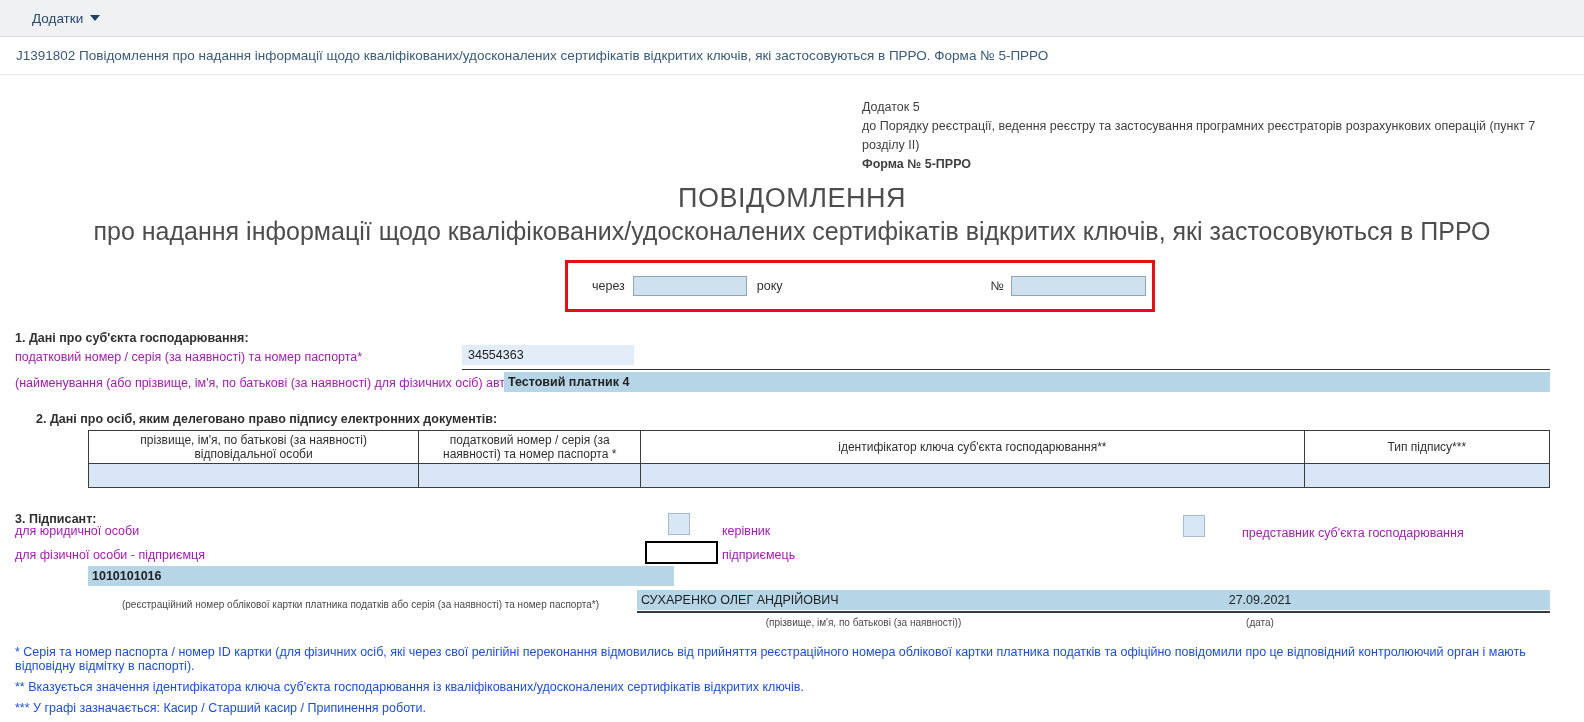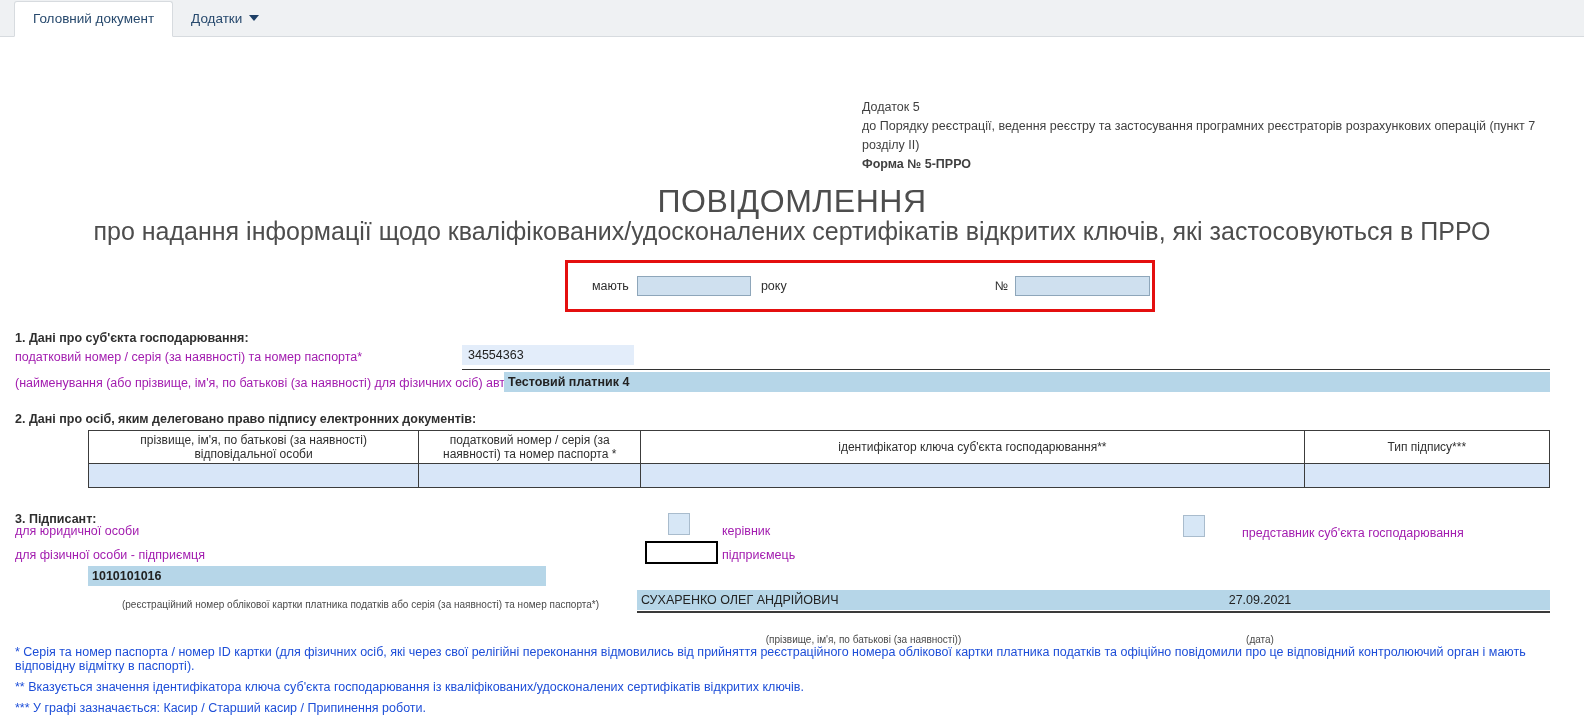--- a/index.html
+++ b/index.html
@@ -20,21 +20,21 @@
   .docline { position:absolute; left:0; top:38px; width:1584px; padding:10px 16px 11px;
              font-size:13.5px; color:#3a5a7a; border-bottom:1px solid #e7eaed; background:#fff; }
 
   
   .annex { position:absolute; left:862px; top:98px; width:700px;
            font-size:12.5px; color:#3f3f3f; line-height:19px; }
   .annex .b3 { font-weight:bold; }
 
   
   .title1 { position:absolute; left:0; top:183px; width:1584px; text-align:center;
-            font-size:32px; color:#4d4d4d; letter-spacing:0.5px; }
+            font-size:27px; color:#4d4d4d; letter-spacing:0.5px; }
   .title2 { position:absolute; left:0; top:217px; width:1584px; text-align:center;
             font-size:25px; color:#4d4d4d; }
 
   
   .redbox { position:absolute; left:565px; top:260px; width:590px; height:52px;
             border:3px solid #e40f0f; display:flex; align-items:center; padding-left:24px; }
   .lbl { font-size:12.5px; color:#2f2f2f; }
   .inp-sm { height:20px; background:#cfe0ef; border:1px solid #8ea6ba; }
   .date-inp { width:114px; margin-left:8px; }
   .rocu { margin-left:10px; }
@@ -61,77 +61,77 @@
   .tbl th { height:24px; font-size:12px; color:#2f2f2f; text-align:center;
             vertical-align:middle; padding:2px 10px; background:#fff; }
   .tbl td { height:24px; background:#d8e6f8; }
   .c1 { width:22.6%; } .c2 { width:15.2%; } .c3 { width:45.4%; } .c4 { width:16.8%; }
 
   
   .checkbox { position:absolute; width:22px; height:22px;
               background:#d7e7f6; border:1px solid #a9bccd; }
   .focus-input { position:absolute; left:645px; top:541px; width:73px; height:23px;
                  background:#fff; border:2px solid #000; }
-  .signer-id { position:absolute; left:88px; top:566px; width:458px; }
+  .signer-id { position:absolute; left:88px; top:566px; width:586px; }
   .cap { font-size:10px; color:#4a4a4a; text-align:center; }
   .id-cap { position:absolute; left:88px; top:599px; width:545px; }
 
   .sig-wrap { position:absolute; left:637px; right:34px; top:590px; }
   .sig-strip { display:flex; }
   .sig-name { width:453px;text-align:center; }
   .sig-date { width:340px; justify-content:center; padding-left:0; }
   .sig-fill { flex:1; }
   .sig-underline { border-top:2px solid #3a3a3a; margin-top:1px; }
-  .sig-caps { display:flex; margin-top:21px; }
+  .sig-caps { display:flex; margin-top:4px; }
   .sig-caps .cap-name { width:453px; }
   .sig-caps .cap-date { width:340px; }
 
   
   .footnotes { position:absolute; left:15px; top:645px; width:1560px;
                font-size:12.5px; color:#1d4ed8; }
   .footnotes div { margin-bottom:7px; }
 </style>
 </head>
 <body>
 
 <div class="page">
 
   <div class="tabbar">
-    <div class="tab active">Головний документ</div>
     <div class="tab">
       <span>Додатки</span><span class="caret"></span>
     </div>
   </div>
 
+  <div class="docline">J1391802 Повідомлення про надання інформації щодо кваліфікованих/удосконалених сертифікатів відкритих ключів, які застосовуються в ПРРО. Форма № 5-ПРРО</div>
 
   <div class="annex">
     <div>Додаток 5</div>
     <div>до Порядку реєстрації, ведення реєстру та застосування програмних реєстраторів розрахункових операцій (пункт 7 розділу ІІ)</div>
     <div class="b3">Форма № 5-ПРРО</div>
   </div>
 
   <div class="title1">ПОВІДОМЛЕННЯ</div>
   <div class="title2">про надання інформації щодо кваліфікованих/удосконалених сертифікатів відкритих ключів, які застосовуються в ПРРО</div>
 
   <div class="redbox">
-    <span class="lbl">мають</span>
+    <span class="lbl">через</span>
     <div class="inp-sm date-inp"></div>
     <span class="lbl rocu">року</span>
     <span class="lbl num-lbl">№</span>
     <div class="inp-sm num-inp"></div>
   </div>
 
   <div class="sec-h" style="top:331px;">1. Дані про суб'єкта господарювання:</div>
   <div class="flabel" style="top:350px;">податковий номер / серія (за наявності) та номер паспорта*</div>
   <div class="tax-inp">34554363</div>
   <div class="tax-underline"></div>
   <div class="flabel" style="top:376px;">(найменування (або прізвище, ім'я, по батькові (за наявності) для фізичних осіб) автора)</div>
   <div class="bluefield bold name-field">Тестовий платник 4</div>
 
-  <div class="sec-h" style="top:412px;">2. Дані про осіб, яким делеговано право підпису електронних документів:</div>
+  <div class="sec-h" style="top:412px;margin-left:21px;">2. Дані про осіб, яким делеговано право підпису електронних документів:</div>
   <table class="tbl">
     <tbody>
         <tr>
       <th class="c1">прізвище, ім'я, по батькові (за наявності) відповідальної особи</th>
       <th class="c2">податковий номер / серія (за наявності) та номер паспорта *</th>
       <th class="c3">ідентифікатор ключа суб'єкта господарювання**</th>
       <th class="c4">Тип підпису***</th>
     </tr>
     <tr>
       <td></td>

